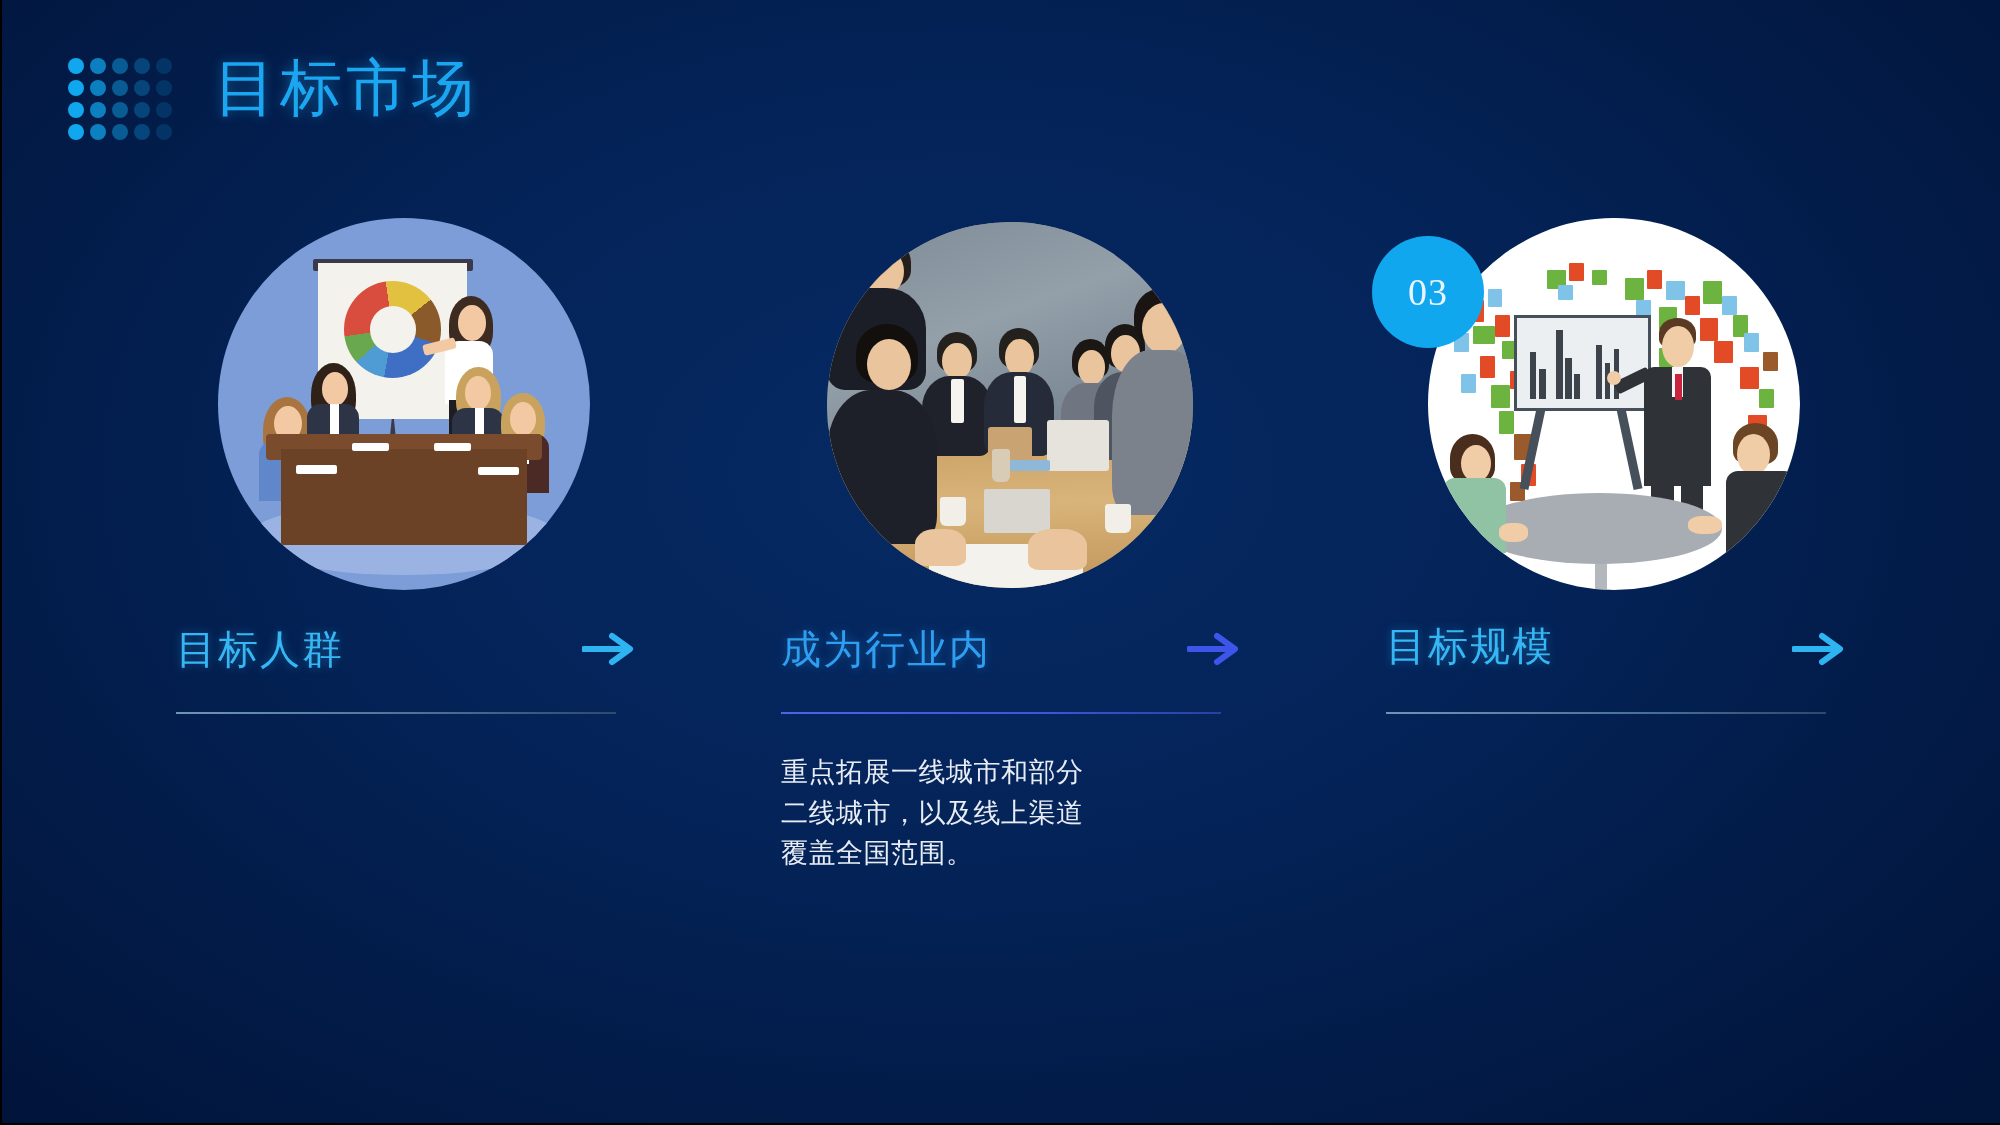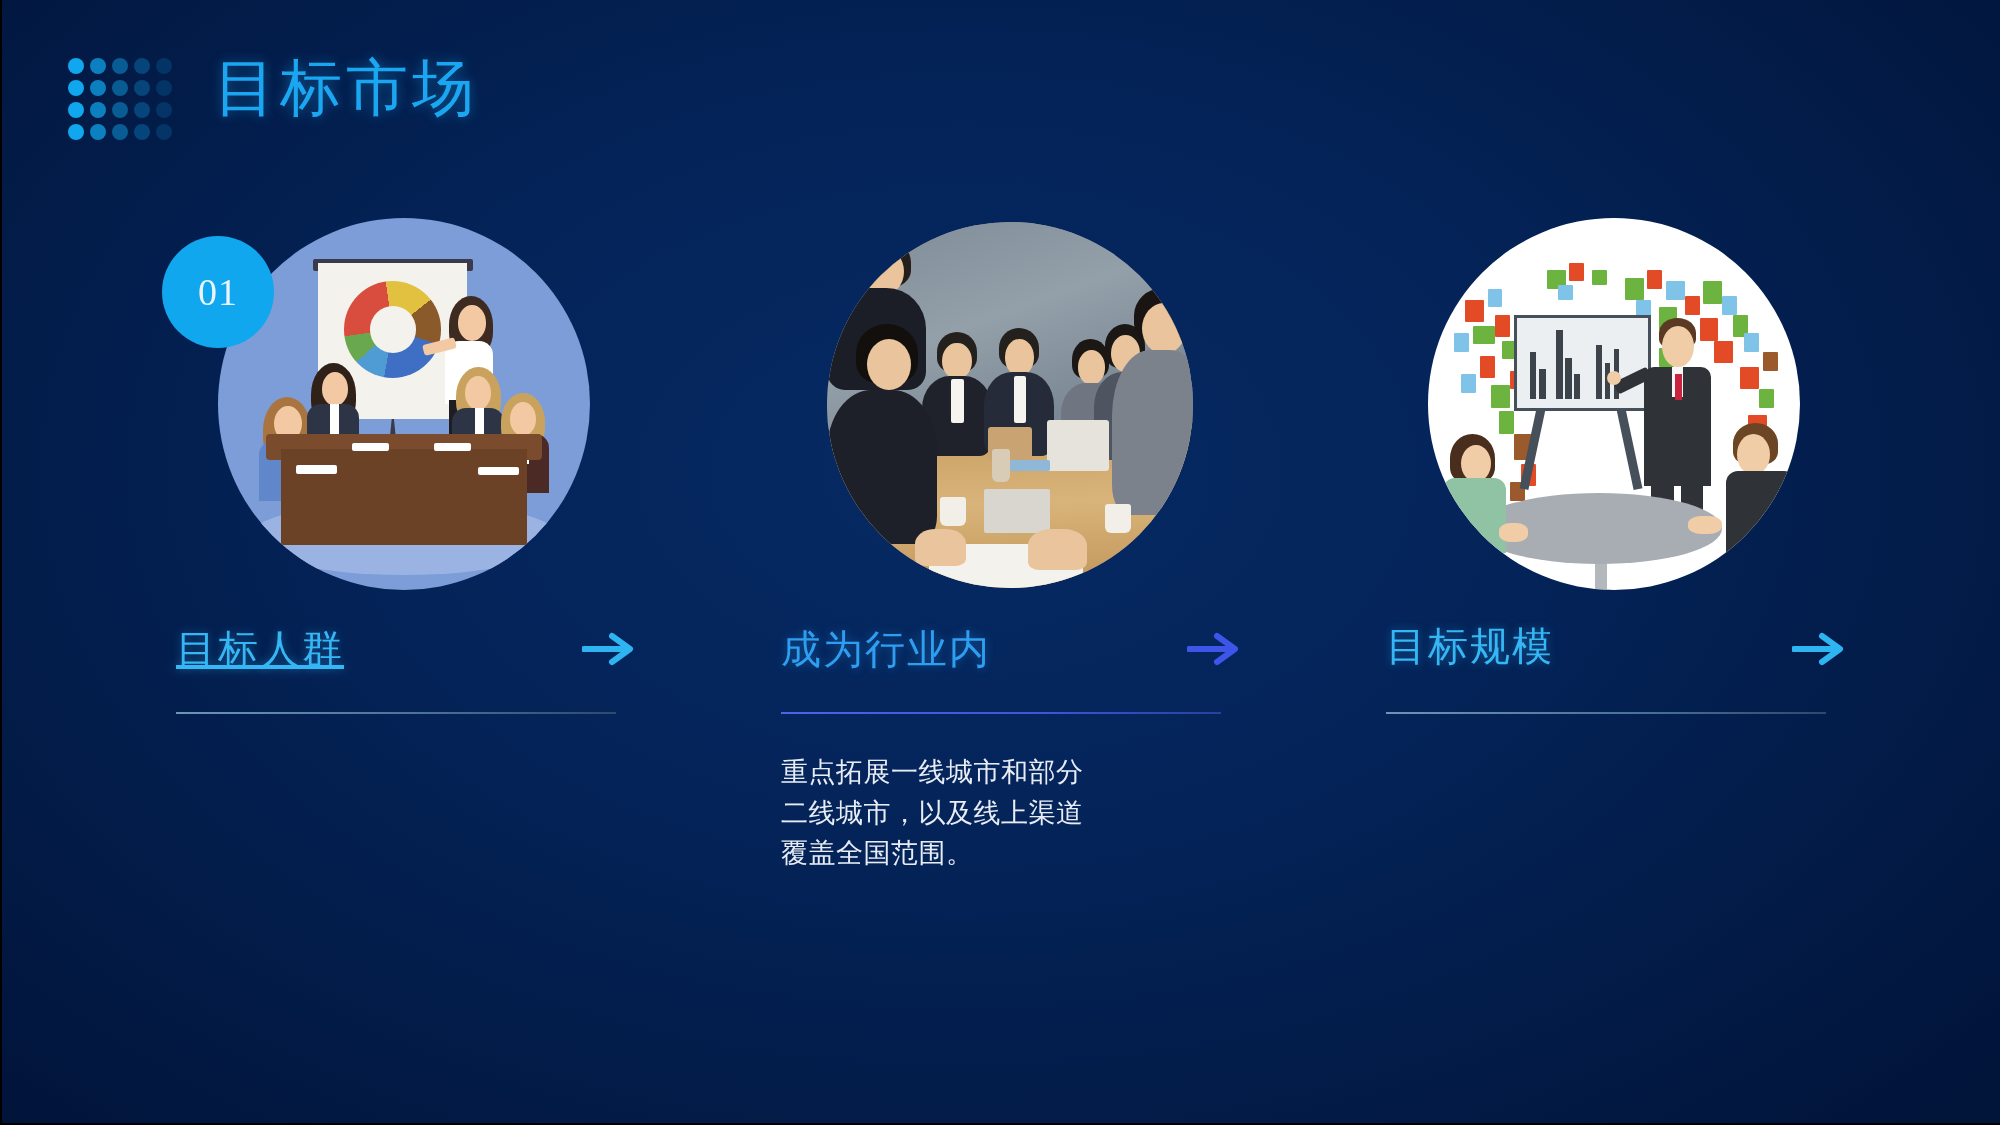--- a/index.html
+++ b/index.html
@@ -222,21 +222,21 @@
   .card-title {
     position: absolute;
     left: 14px;
     top: 412px;
     font-size: 40px;
     line-height: 1;
     letter-spacing: 2px;
     font-family: "Liberation Serif", serif;
     white-space: nowrap;
   }
-  .card.c1 .card-title { color:#35b7f5; text-shadow:0 0 10px rgba(53,183,245,.40);text-decoration:underline; }
+  .card.c1 .card-title { color:#35b7f5; text-shadow:0 0 10px rgba(53,183,245,.40); }
   .card.c2 .card-title { color:#2e9ef0; text-shadow:0 0 10px rgba(46,158,240,.40); }
   .card.c3 .card-title { color:#35b7f5; text-shadow:0 0 10px rgba(53,183,245,.40);font-family:Liberation Mono, monospace; }
 
   .arrow {
     position: absolute;
     top: 408px;
     width: 52px;
     height: 46px;
     display: flex;
     align-items: center;
@@ -345,23 +345,20 @@
           <div class="table2"></div>
           <div class="table"></div>
 
           <div class="paper" style="left:21%;top:66.5%;width:11%;"></div>
           <div class="paper" style="left:36%;top:60.5%;width:10%;"></div>
           <div class="paper" style="left:58%;top:60.5%;width:10%;"></div>
           <div class="paper" style="left:70%;top:67%;width:11%;"></div>
         </div>
       </div>
 
-      <div class="badge" style="background:#11a7ee;">
-        <span>01</span>
-      </div>
 
       <div class="card-title">目标人群</div>
 
       <div class="arrow">
         <svg width="52" height="34" viewBox="0 0 52 34" aria-hidden="true">
           <line x1="2" y1="17" x2="40" y2="17" stroke="#2fb4f2" stroke-width="6" stroke-linecap="round"></line>
           <polyline points="30,4 48,17 30,30" fill="none" stroke="#2fb4f2" stroke-width="6" stroke-linecap="round" stroke-linejoin="round"></polyline>
         </svg>
       </div>
 
@@ -509,20 +506,23 @@
           <div style="position:absolute;left:4%;top:70%;width:17%;height:20%;background:#8fc3a4;border-radius:12px 12px 0 0;"></div>
           <div class="head3" style="left:19%;top:82%;width:8%;height:5%;border-radius:40%;"></div>
 
           <div class="hair3" style="left:82%;top:55%;width:12%;height:11%;background:#6b4524;"></div>
           <div class="head3" style="left:83%;top:58%;width:9%;height:11%;"></div>
           <div class="suit" style="left:80%;top:68%;width:19%;height:22%;border-radius:12px 12px 0 0;"></div>
           <div class="head3" style="left:70%;top:80%;width:9%;height:5%;border-radius:40%;"></div>
         </div>
       </div>
 
+      <div class="badge" style="background:#11a7ee;">
+        <span>03</span>
+      </div>
 
       <div class="card-title">目标规模</div>
 
       <div class="arrow">
         <svg width="52" height="34" viewBox="0 0 52 34" aria-hidden="true">
           <line x1="2" y1="17" x2="40" y2="17" stroke="#2fb4f2" stroke-width="6" stroke-linecap="round"></line>
           <polyline points="30,4 48,17 30,30" fill="none" stroke="#2fb4f2" stroke-width="6" stroke-linecap="round" stroke-linejoin="round"></polyline>
         </svg>
       </div>
 

